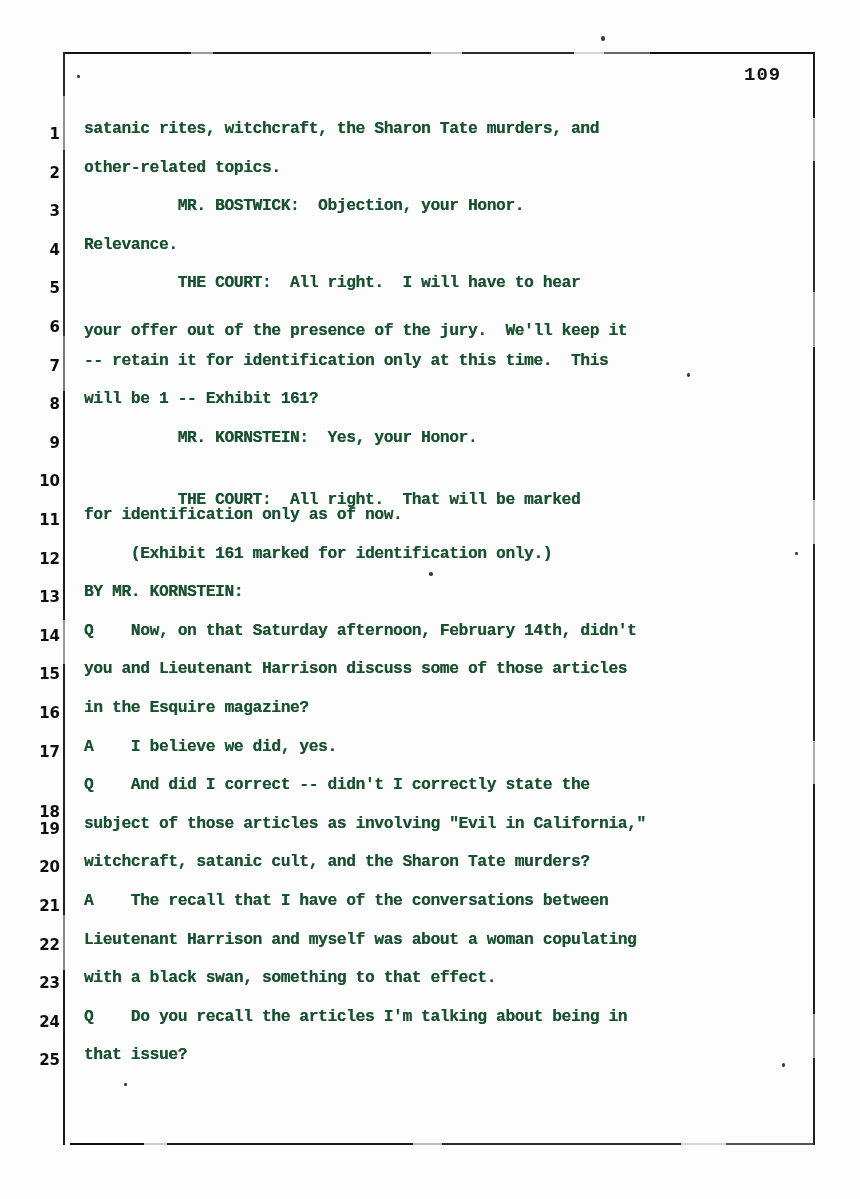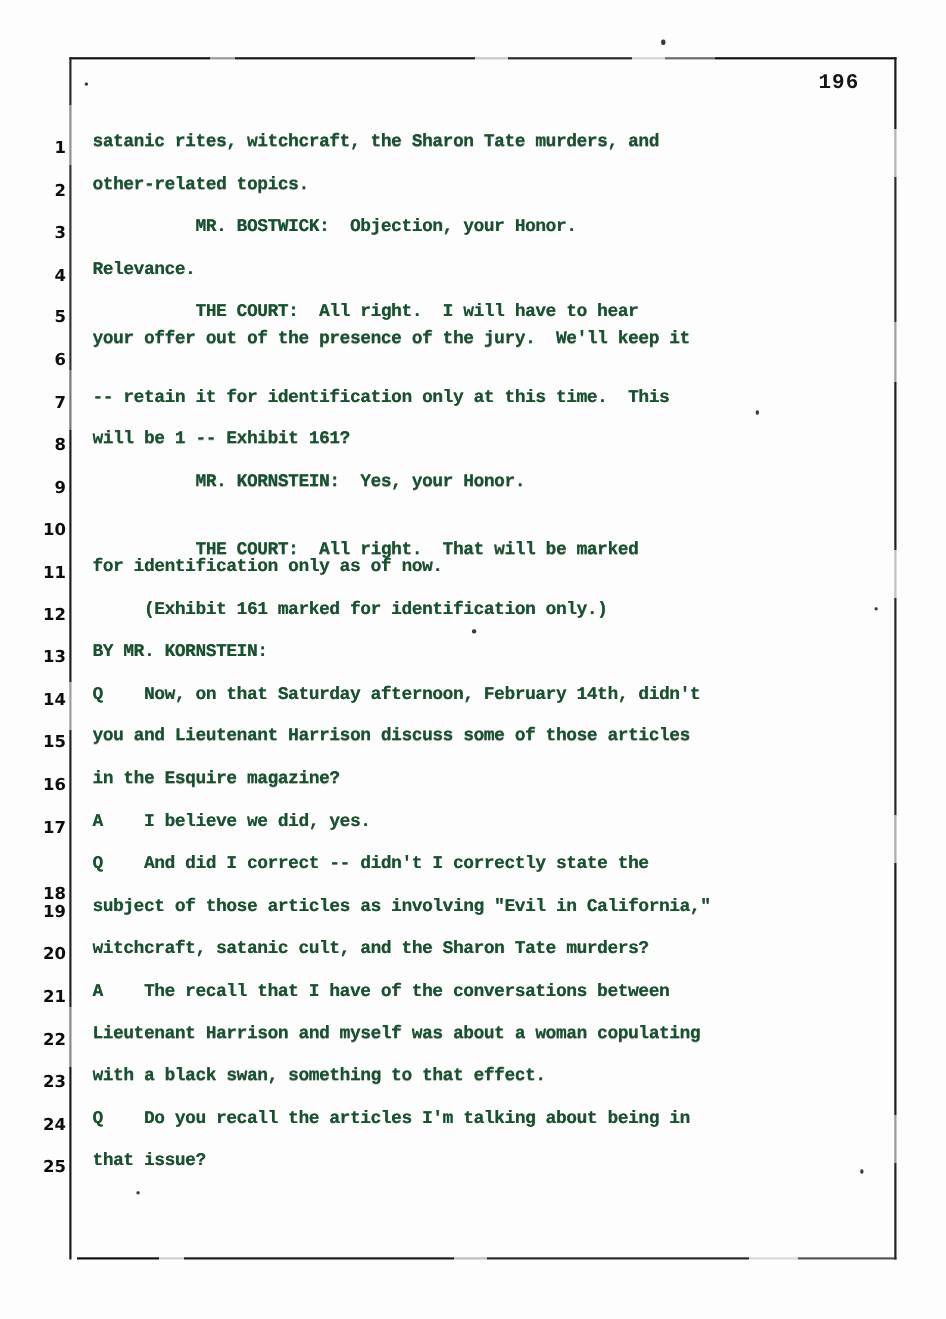--- a/index.html
+++ b/index.html
@@ -158,21 +158,21 @@
 
 <div class="sheet">
 
   <div class="frame">
     <div class="frame-line frame-top"></div>
     <div class="frame-line frame-bottom"></div>
     <div class="frame-line frame-left"></div>
     <div class="frame-line frame-right"></div>
   </div>
 
-  <div class="page-number">196</div>
+  <div class="page-number">109</div>
 
   <div class="line-numbers">
       <div class="line-number" style="top: 14px;">1</div>
       <div class="line-number" style="top: 52.6px;">2</div>
       <div class="line-number" style="top: 91.2px;">3</div>
       <div class="line-number" style="top: 129.8px;">4</div>
       <div class="line-number" style="top: 168.4px;">5</div>
       <div class="line-number" style="top: 207px;">6</div>
       <div class="line-number" style="top: 245.6px;">7</div>
       <div class="line-number" style="top: 284.2px;">8</div>
@@ -194,21 +194,21 @@
       <div class="line-number" style="top: 901.8px;">24</div>
       <div class="line-number" style="top: 940.4px;">25</div>
     </div>
 
   <div class="transcript">
       <div class="tline" style="top: 10px;">satanic rites, witchcraft, the Sharon Tate murders, and</div>
       <div class="tline" style="top: 48.6px;">other-related topics.</div>
       <div class="tline" style="top: 87.2px;">          MR. BOSTWICK:  Objection, your Honor.</div>
       <div class="tline" style="top: 125.8px;">Relevance.</div>
       <div class="tline" style="top: 164.4px;">          THE COURT:  All right.  I will have to hear</div>
-      <div class="tline" style="top: 189px;">your offer out of the presence of the jury.  We'll keep it</div>
+      <div class="tline" style="top: 212px;">your offer out of the presence of the jury.  We'll keep it</div>
       <div class="tline" style="top: 241.6px;">-- retain it for identification only at this time.  This</div>
       <div class="tline" style="top: 280.2px;">will be 1 -- Exhibit 161?</div>
       <div class="tline" style="top: 318.8px;">          MR. KORNSTEIN:  Yes, your Honor.</div>
       <div class="tline" style="top: 357.4px; margin-top: 24px;">          THE COURT:  All right.  That will be marked</div>
       <div class="tline" style="top: 396px;">for identification only as of now.</div>
       <div class="tline" style="top: 434.6px;">     (Exhibit 161 marked for identification only.)</div>
       <div class="tline" style="top: 473.2px;">BY MR. KORNSTEIN:</div>
       <div class="tline" style="top: 511.8px;">Q    Now, on that Saturday afternoon, February 14th, didn't</div>
       <div class="tline" style="top: 550.4px;">you and Lieutenant Harrison discuss some of those articles</div>
       <div class="tline" style="top: 589px;">in the Esquire magazine?</div>

